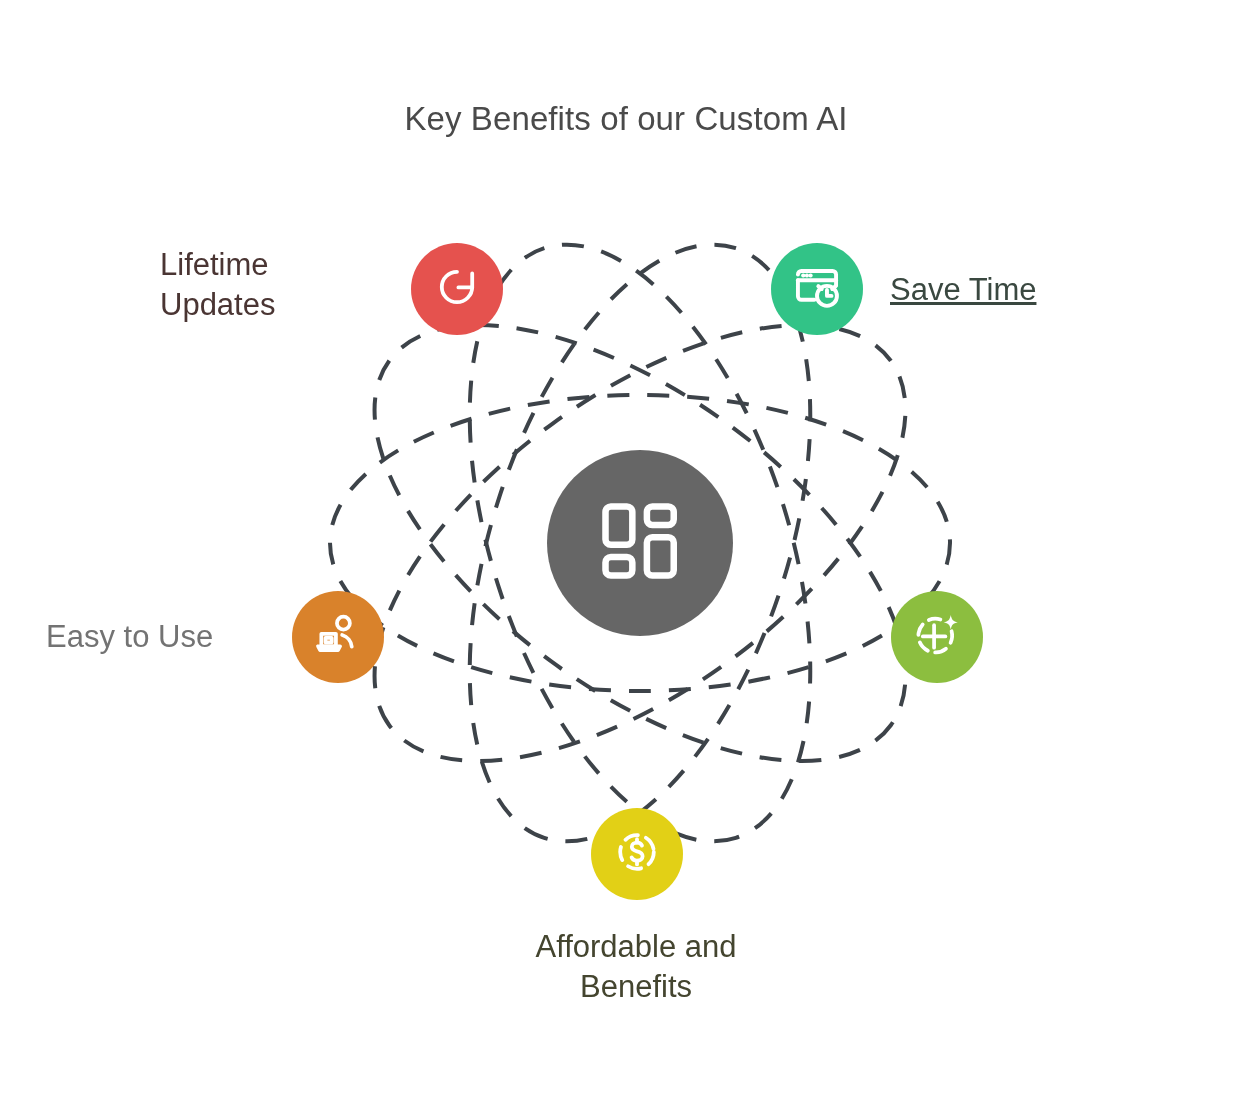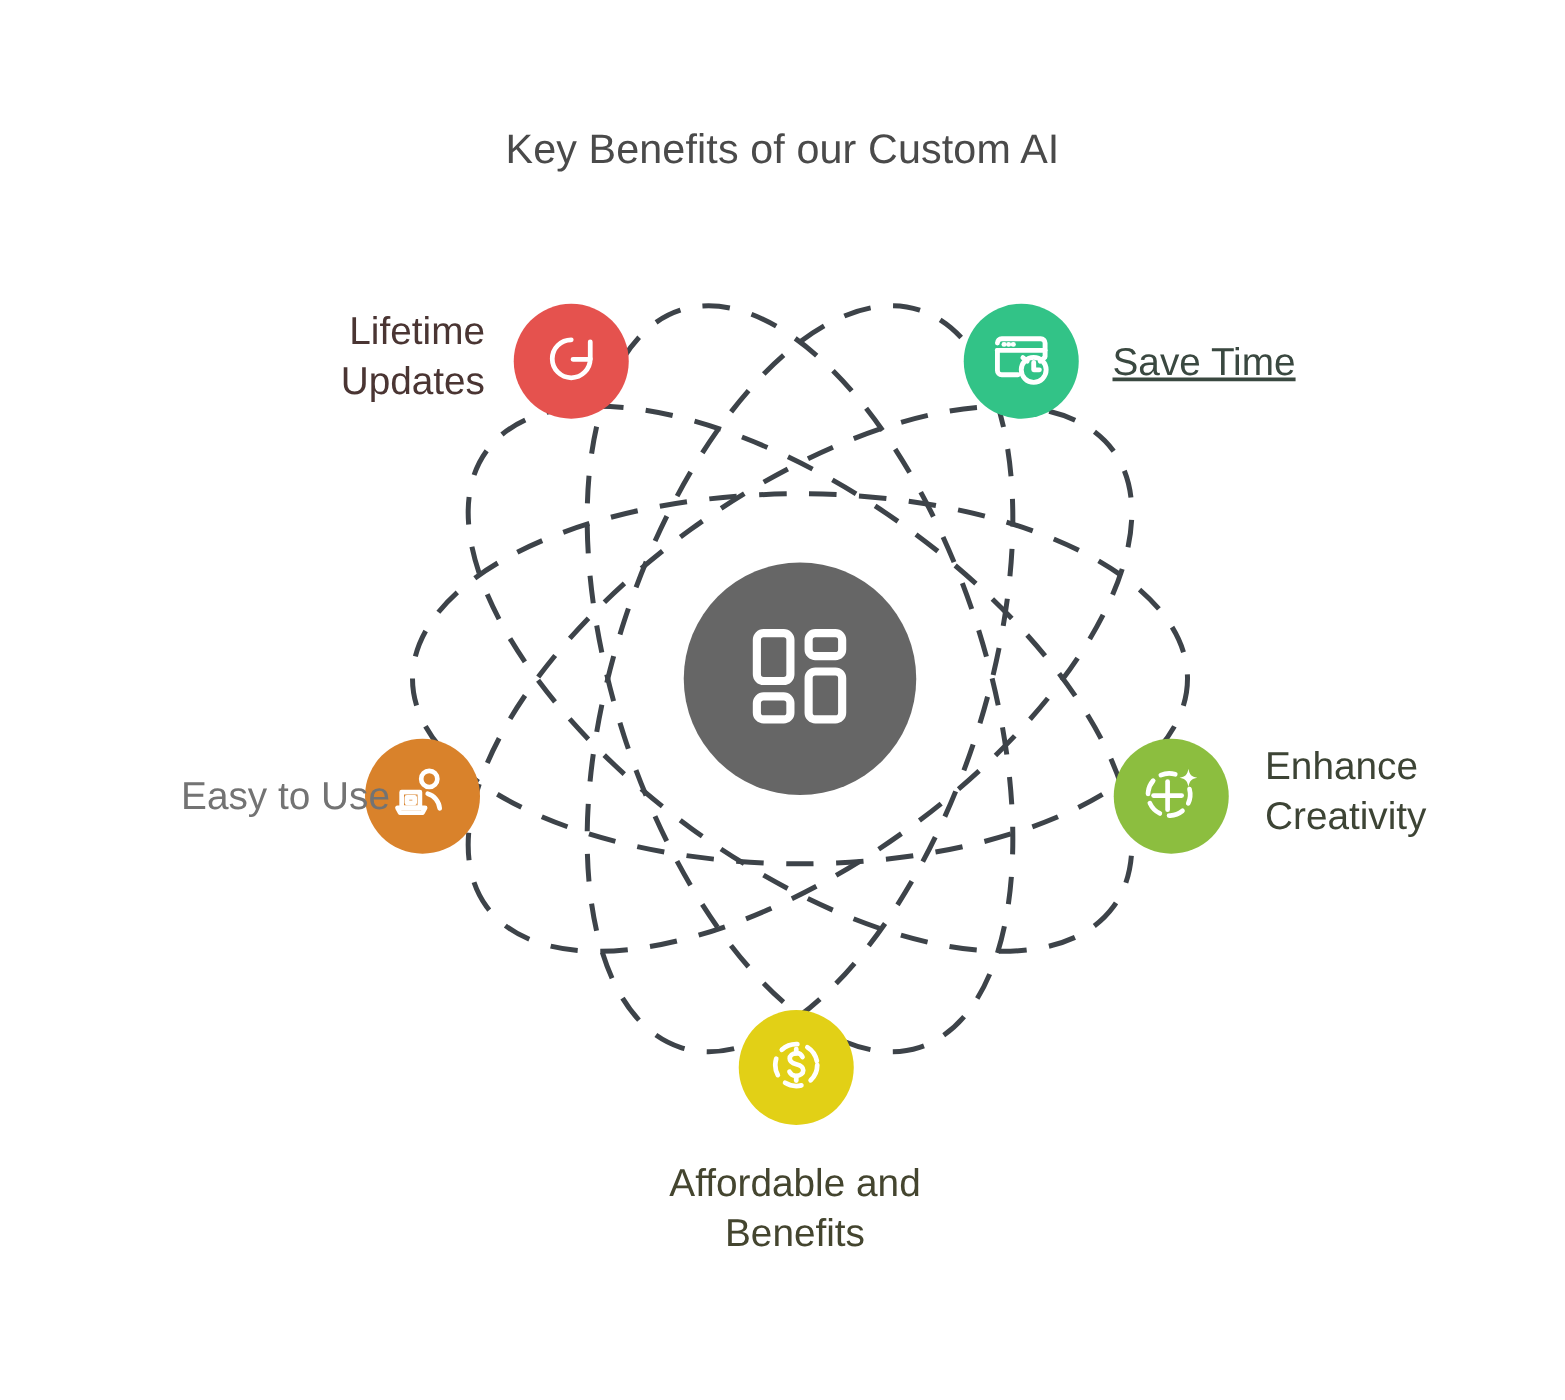--- a/index.html
+++ b/index.html
@@ -55,21 +55,21 @@
     height: 92px;
   }
   .label {
     position: absolute;
     font-size: 31px;
     line-height: 40px;
     font-weight: 400;
     white-space: pre-line;
   }
   .label-right { text-align: left; }
-  .label-left  { text-align: right; }
+  .label-left  { text-align: left; }
   .label-center{ text-align: center; }
 
   
   #node-lifetime-updates { left: 411px; top: 243px; }
   #node-save-time       { left: 771px; top: 243px; }
   #node-easy-to-use     { left: 292px; top: 591px; }
   #node-enhance-creativity { left: 891px; top: 591px; }
   #node-affordable      { left: 591px; top: 808px; }
 
   #label-lifetime-updates { left: 160px; top: 245px; width: 228px; }
@@ -149,22 +149,20 @@
   <div class="node node-small" id="node-enhance-creativity" style="background:#8cbe3f;">
     <span>
       <svg width="50" height="50" viewBox="0 0 24 24" fill="none" stroke="#ffffff" stroke-width="1.8" stroke-linecap="round" stroke-linejoin="round">
         <path d="M19.0 10.2 a8.1 8.1 0 1 1 -5.0 -5.5" stroke-dasharray="5.6 3.6"></path>
         <line x1="10.6" y1="7.3" x2="10.6" y2="18.1"></line>
         <line x1="5.2" y1="12.7" x2="16.0" y2="12.7"></line>
         <path d="M18.6 2.4 c0.5 2.4 1.1 3.0 3.4 3.5 c-2.3 0.5 -2.9 1.1 -3.4 3.5 c-0.5 -2.4 -1.1 -3.0 -3.4 -3.5 c2.3 -0.5 2.9 -1.1 3.4 -3.5 z" fill="#ffffff" stroke="none"></path>
       </svg>
     </span>
   </div>
-  <div class="label label-right" id="label-enhance-creativity" style="color:#3d4435;">Enhance
-Creativity</div>
 
   <div class="node node-small" id="node-affordable" style="background:#e2d016;">
     <span>
       <svg width="48" height="48" viewBox="0 0 24 24" fill="none" stroke="#ffffff" stroke-width="1.9" stroke-linecap="round" stroke-linejoin="round">
         <circle cx="12" cy="12" r="8.4" stroke-dasharray="6.8 4.2"></circle>
         <path d="M14.5 8.8 a2.6 2.6 0 0 0 -2.5 -1.5 c-1.5 0 -2.6 0.9 -2.6 2.1 c0 1.3 1.1 1.9 2.6 2.3 c1.6 0.4 2.8 1.0 2.8 2.4 c0 1.3 -1.2 2.2 -2.8 2.2 a2.8 2.8 0 0 1 -2.7 -1.6"></path>
         <line x1="12" y1="5.6" x2="12" y2="7.3"></line>
         <line x1="12" y1="16.4" x2="12" y2="18.2"></line>
       </svg>
     </span>

